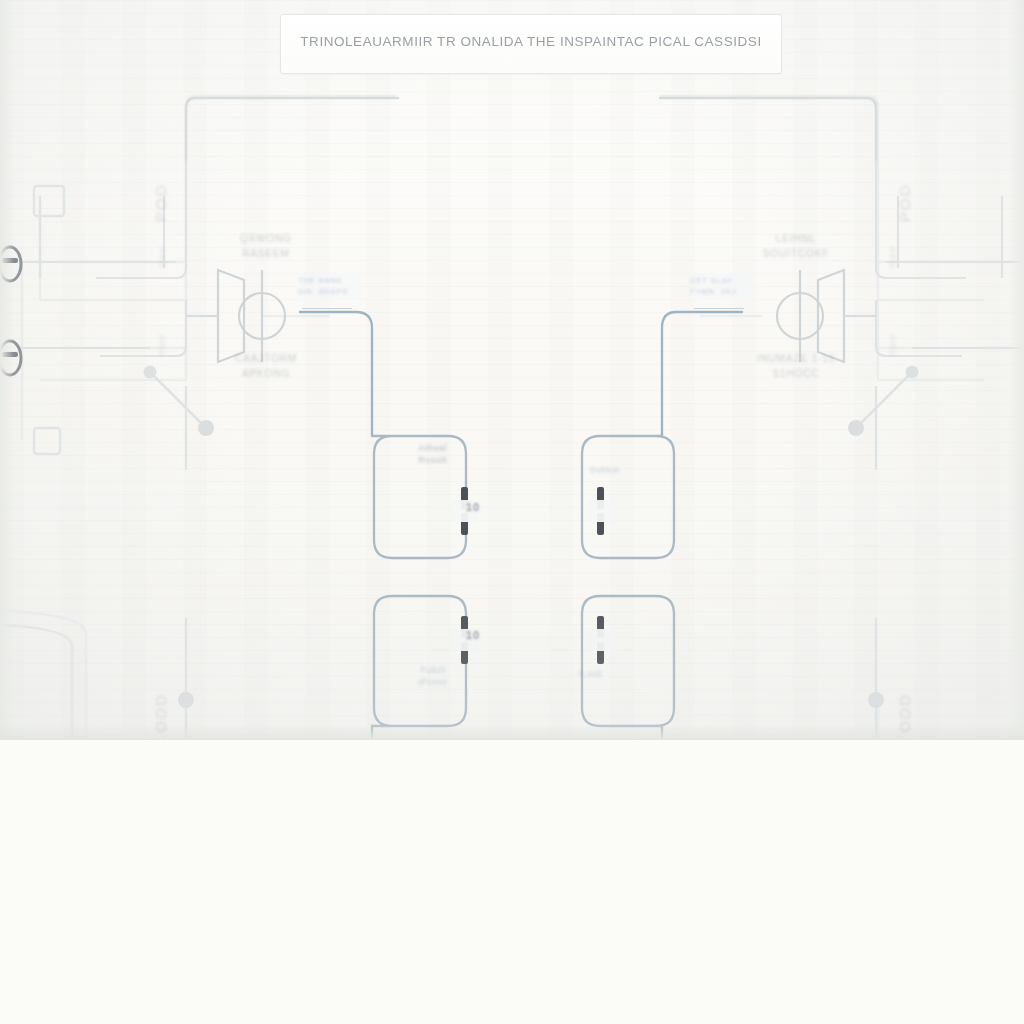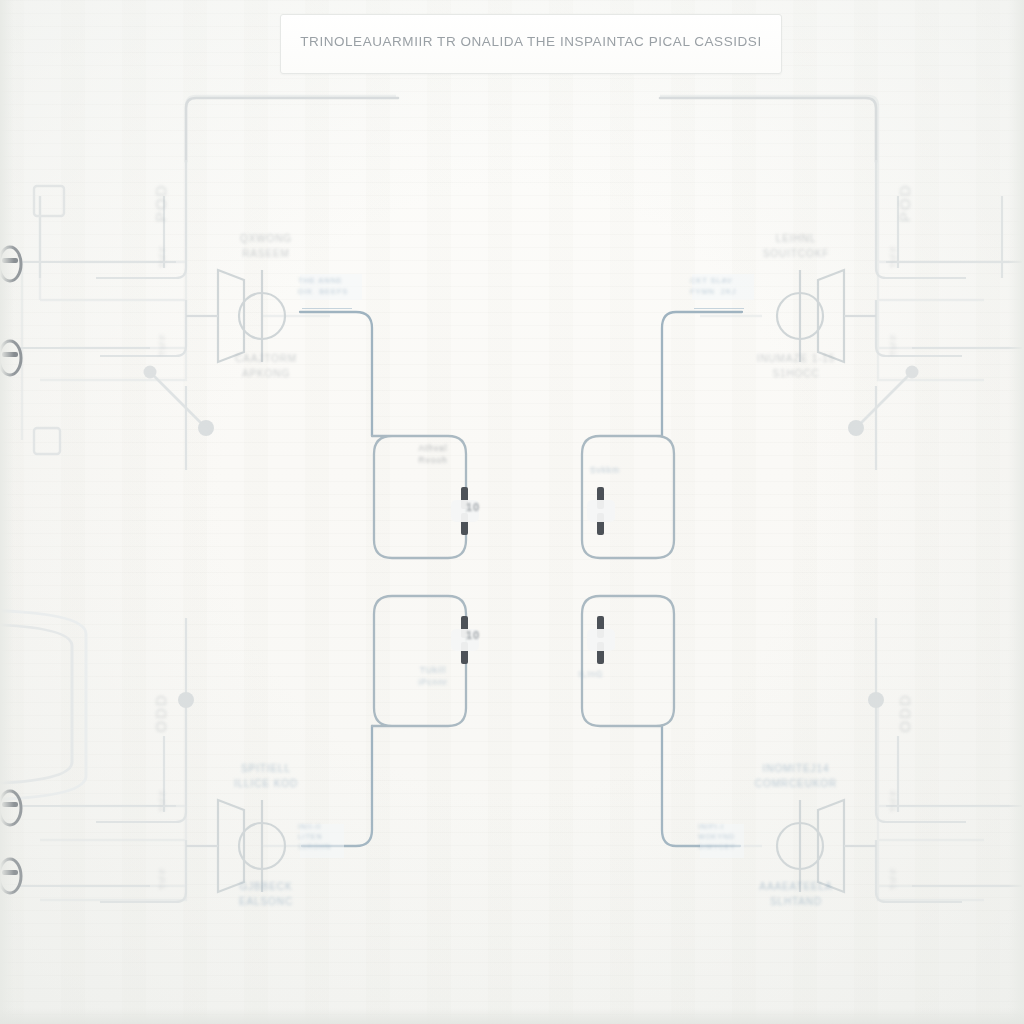--- a/index.html
+++ b/index.html
@@ -1,21 +1,21 @@
 <!DOCTYPE html>
 <html><head>
 <meta charset="utf-8">
 <style>
   html,body{margin:0;padding:0;}
   body{
     width:1024px;height:1024px;overflow:hidden;
     font-family:"Liberation Sans", sans-serif;
     background:#fbfbf8;
   }
-  #stage{position:relative;width:1024px;height:1024px;overflow:hidden;}
+  #stage{position:relative;width:1024px;height:740px;overflow:hidden;}
 
   
   .bg-base{position:absolute;inset:0;background:
       linear-gradient(180deg,#fdfdfb 0%,#faf9f6 45%,#f7f7f4 100%);}
   .bg-stripes{position:absolute;inset:0;
       background-image:repeating-linear-gradient(180deg,
         rgba(120,120,110,.030) 0px,
         rgba(120,120,110,.030) 1px,
         rgba(255,255,255,0) 1px,
         rgba(255,255,255,0) 13px);}

